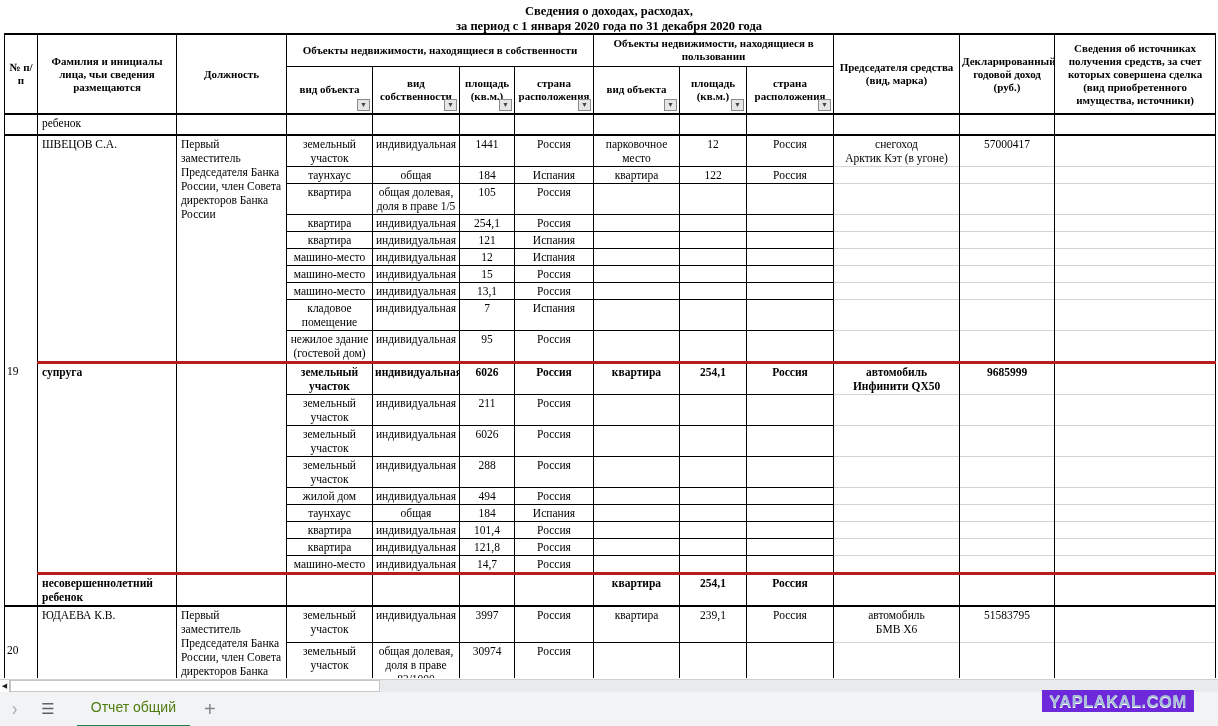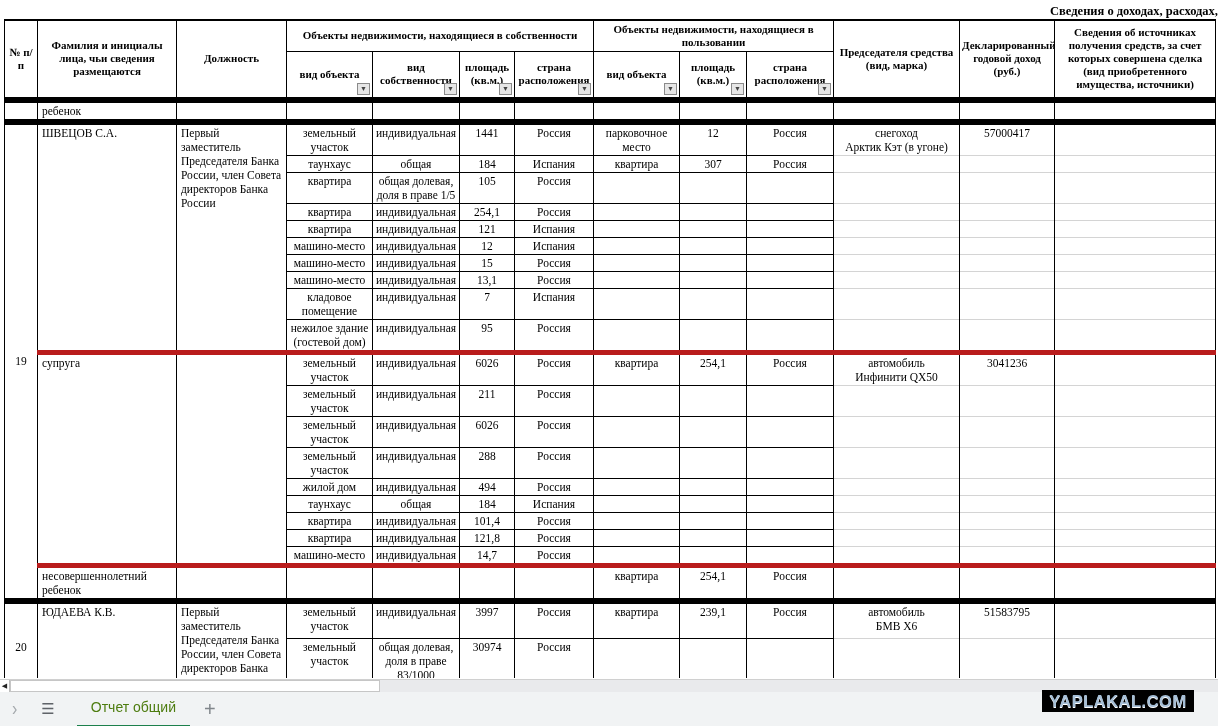--- a/index.html
+++ b/index.html
@@ -1,59 +1,60 @@
 <!DOCTYPE html>
 <html><head>
 <meta charset="utf-8">
 <style>
   * { box-sizing: border-box; }
   html,body { margin:0; padding:0; width:1218px; height:726px; overflow:hidden; background:#fff; }
   .sheet { position:absolute; top:0; left:0; width:1218px; height:678px; overflow:hidden; background:#fff;
            font-family:"Liberation Serif","DejaVu Serif",serif; }
-  .title { padding-top:4px; text-align:right; font-weight:bold; font-size:12.5px; line-height:14.5px; color:#000; }
+  .title { padding-top:4px; text-align:center; font-weight:bold; font-size:12.5px; line-height:14.5px; color:#000; }
   table { margin-left:4px; border-collapse:collapse; table-layout:fixed; width:1211px; }
   th { border:1px solid #000; font-size:11px; line-height:13px; font-weight:bold; text-align:center;
        vertical-align:middle; padding:1px 2px; position:relative; background:#fff; }
   thead tr.band1 th { border-top:2px solid #000; }
   thead tr.band1 { height:32px; }
   thead tr.band2 { height:48px; }
   td { border-left:1px solid #000; border-right:1px solid #000; vertical-align:top;
        font-size:11.5px; line-height:14px; padding:1px 2px; overflow:hidden; }
   tbody tr { height:17px; }
   tr.partial { height:21px; }
-  td.c-num  { text-align:center; vertical-align:middle; }
+  td.c-num  { text-align:left; vertical-align:middle; }
   td.c-name, td.c-pos { text-align:left; padding:1px 4px; }
   td.c-prop { border-top:1px solid #000; text-align:center; }
   td.c-tail { border-top:1px solid #d4d4d4; text-align:center; white-space:pre-line; }
-  tr.member-start td { border-top:5px solid #b91c1c; }
-  tr.block-start td { border-top:6px solid #000000;margin-top:24px; }
+  tr.member-start td { border-top:3px solid #b91c1c;font-weight:bold; }
+  tr.block-start td { border-top:2px solid #000000;margin-top:24px; }
   .dd { position:absolute; right:2px; bottom:2px; width:13px; height:12px; background:#e6e6e6;
         border:1px solid #8a8a8a; font-size:7px; line-height:10px; color:#444; text-align:center; font-weight:normal; }
   .hscroll { position:absolute; top:679px; left:0; width:1218px; height:13px; background:#e9eaec; border-top:1px solid #d0d0d0; }
   .hs-arrow { position:absolute; left:0; top:0; width:10px; height:12px; background:#fff; border-right:1px solid #bdbdbd;
               font-size:7px; line-height:12px; color:#222; text-align:center; }
   .hs-thumb { position:absolute; left:10px; top:0; width:370px; height:12px; background:#fff; border:1px solid #c6c6c6; }
   .tabbar { position:absolute; top:692px; left:0; width:1218px; height:34px; background:#f1f3f4;
             display:flex; align-items:center; font-family:"Liberation Sans","DejaVu Sans",sans-serif; }
   .chev { margin-left:12px; color:#a4a8ac; font-size:16px; line-height:16px; transform:scaleY(1.3); cursor:pointer; }
   .burger { margin-left:24px; color:#5f6368; font-size:15px; cursor:pointer; }
   .sheettab { margin-left:22px; height:40px; display:flex; align-items:center; padding:0 14px;
               font-size:14px; color:#4d7c0f; font-weight:500; border-bottom:4px solid #1c804c; cursor:pointer; }
   .plus { margin-left:14px; color:#80868b; font-size:20px; line-height:20px; cursor:pointer; }
-  .watermark { position:absolute; top:690px; left:1042px; width:152px; height:22px; background:#000000;
+  .watermark { position:absolute; top:690px; left:1042px; width:152px; height:22px; background:#6d28d9;
                text-align:center; line-height:22px; font-family:"Liberation Sans","DejaVu Sans",sans-serif;
                font-weight:bold; font-size:16.5px; letter-spacing:0.5px; color:#a5bed6;
                text-shadow:0 1px 0 #ffffff; }
 </style>
 </head>
 <body>
 
 <div class="sheet">
   <div class="title">
     <div>Сведения о доходах, расходах,</div>
+    <div>за период с 1 января 2020 года по 31 декабря 2020 года</div>
   </div>
 
   <table>
     <colgroup>
       <col style="width:33px">
         <col style="width:139px">
         <col style="width:110px">
       <col style="width:86px">
         <col style="width:87px">
         <col style="width:55px">
@@ -117,21 +118,21 @@
 Арктик Кэт (в угоне)</td>
           <td class="c-tail">57000417</td>
           <td class="c-tail"></td>
         </tr>
         <tr>
           <td class="c-prop">таунхаус</td>
           <td class="c-prop">общая</td>
           <td class="c-prop">184</td>
           <td class="c-prop">Испания</td>
           <td class="c-prop">квартира</td>
-          <td class="c-prop">307</td>
+          <td class="c-prop">122</td>
           <td class="c-prop">Россия</td>
           <td class="c-tail"></td>
           <td class="c-tail"></td>
           <td class="c-tail"></td>
         </tr>
         <tr>
           <td class="c-prop">квартира</td>
           <td class="c-prop">общая долевая, доля в праве 1/5</td>
           <td class="c-prop">105</td>
           <td class="c-prop">Россия</td>
@@ -231,21 +232,21 @@
           <td class="c-pos" rowspan="9"></td>
           <td class="c-prop">земельный участок</td>
           <td class="c-prop">индивидуальная</td>
           <td class="c-prop">6026</td>
           <td class="c-prop">Россия</td>
           <td class="c-prop">квартира</td>
           <td class="c-prop">254,1</td>
           <td class="c-prop">Россия</td>
           <td class="c-tail">автомобиль
 Инфинити QX50</td>
-          <td class="c-tail">3041236</td>
+          <td class="c-tail">9685999</td>
           <td class="c-tail"></td>
         </tr>
         <tr>
           <td class="c-prop">земельный участок</td>
           <td class="c-prop">индивидуальная</td>
           <td class="c-prop">211</td>
           <td class="c-prop">Россия</td>
           <td class="c-prop"></td>
           <td class="c-prop"></td>
           <td class="c-prop"></td>

